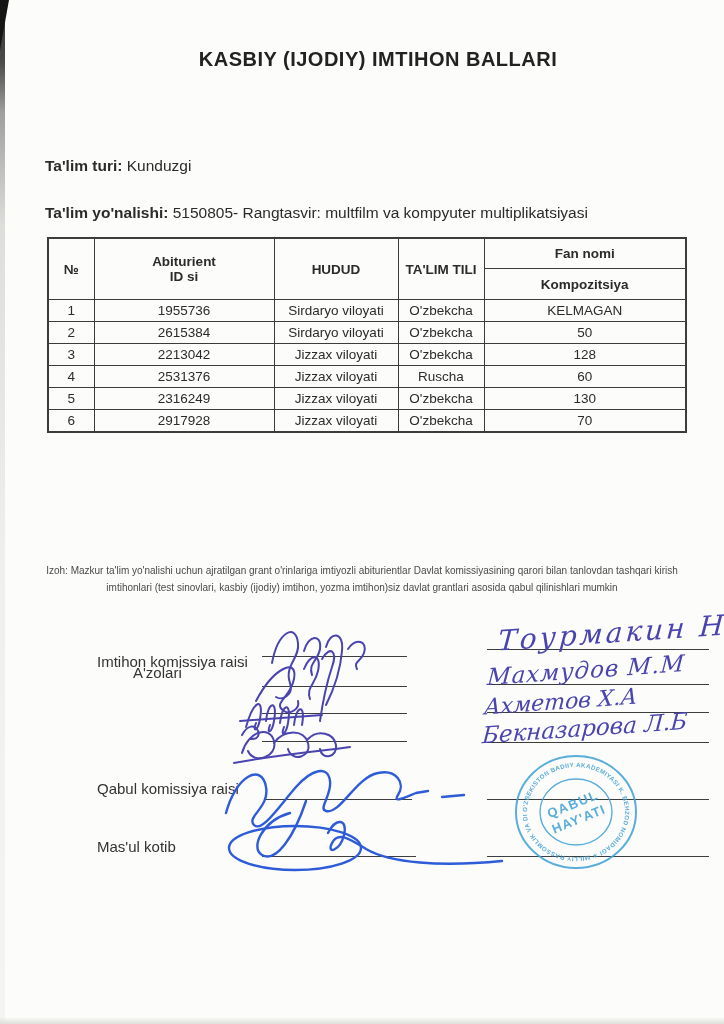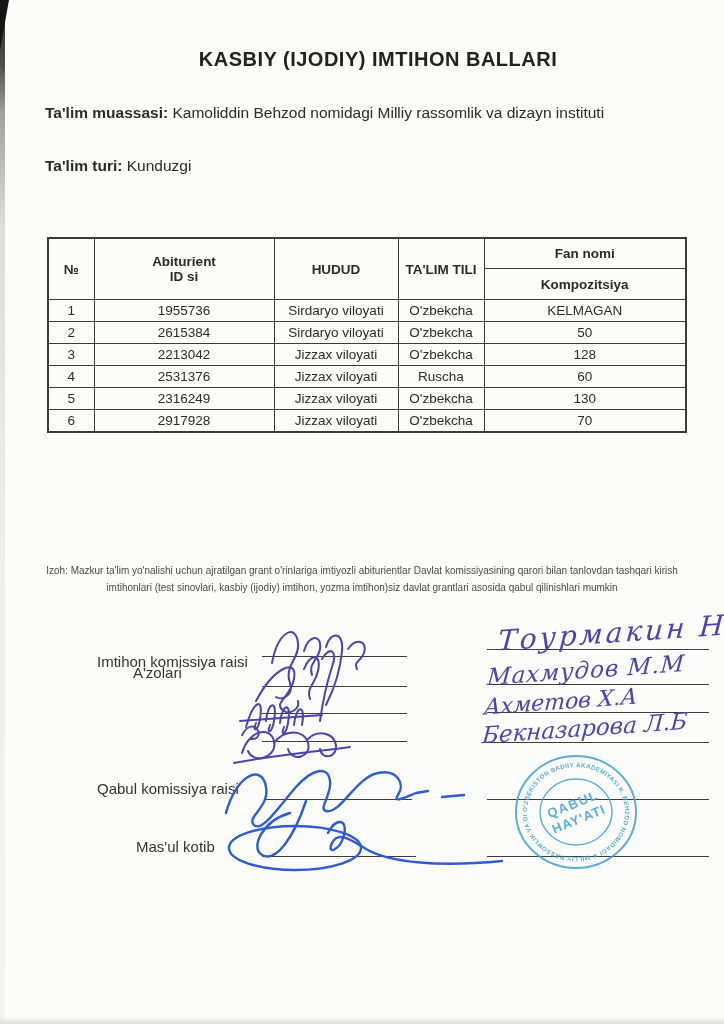--- a/index.html
+++ b/index.html
@@ -31,21 +31,21 @@
   .score-table th{font-weight:700;font-size:13.5px;}
   .score-table thead tr.h1 th{height:29px;}
   .score-table thead tr.h2 th{height:30px;}
   .score-table tbody td{height:21px;font-size:13.5px;}
   .score-table{border:2px solid #3c3c3c;}
   
   .note{position:absolute;left:42px;top:553px;width:640px;text-align:center;
     font-size:10px;line-height:1.68;color:#4a4a4a;}
   
   .sig-label{position:absolute;left:97px;font-size:15px;color:#333;}
-  .sl1{top:633px;margin-top:20px;} .sl2{top:664px;margin-left:36px;} .sl3{top:780px;} .sl4{top:838px;margin-left:39px;}
+  .sl1{top:633px;margin-top:20px;} .sl2{top:664px;margin-left:36px;} .sl3{top:780px;} .sl4{top:838px;}
   .sig-line{position:absolute;height:0;border-top:1.6px solid #3d3d3d;}
   .ll{left:262px;width:145px;}
   .rl{left:487px;width:222px;}
   .ly1{top:656px;} .ly2{top:686px;} .ly3{top:713px;} .ly4{top:741px;} .ly5{top:799px;left:264px;width:148px;} .ly6{top:856px;width:154px;}
   .ry1{top:649px;} .ry2{top:684px;} .ry3{top:712px;} .ry4{top:742px;} .ry5{top:799px;} .ry6{top:856px;}
   
   .hw{position:absolute;font-family:"DejaVu Serif", serif;font-style:italic;
     color:#4a44b0;transform:rotate(-4deg) skewX(-8deg);white-space:nowrap;}
   .hw1{left:498px;top:616px;font-size:28px;letter-spacing:3px;}
   .hw2{left:487px;top:657px;font-size:23px;letter-spacing:1px;}
@@ -59,27 +59,27 @@
 <body>
 
 <div class="page">
 
   <div class="edge-left"></div>
   <div class="corner-tl"></div>
   <div class="edge-bottom"></div>
 
   <div class="title">KASBIY (IJODIY)  IMTIHON BALLARI</div>
 
-  <div class="field f1">
-    <span class="lbl">Ta'lim muassasi:</span>
-    <span>Kamoliddin Behzod nomidagi Milliy rassomlik va dizayn instituti</span>
-  </div>
   <div class="field f2">
     <span class="lbl">Ta'lim  turi:</span>
     <span>Kunduzgi</span>
+  </div>
+  <div class="field f3">
+    <span class="lbl">Ta'lim yo'nalishi:</span>
+    <span>5150805- Rangtasvir: multfilm va kompyuter multiplikatsiyasi</span>
   </div>
 
   <table class="score-table">
     <colgroup>
       <col style="width:46px">
         <col style="width:180px">
         <col style="width:124px">
         <col style="width:86px">
         <col style="width:202px">
     </colgroup>

